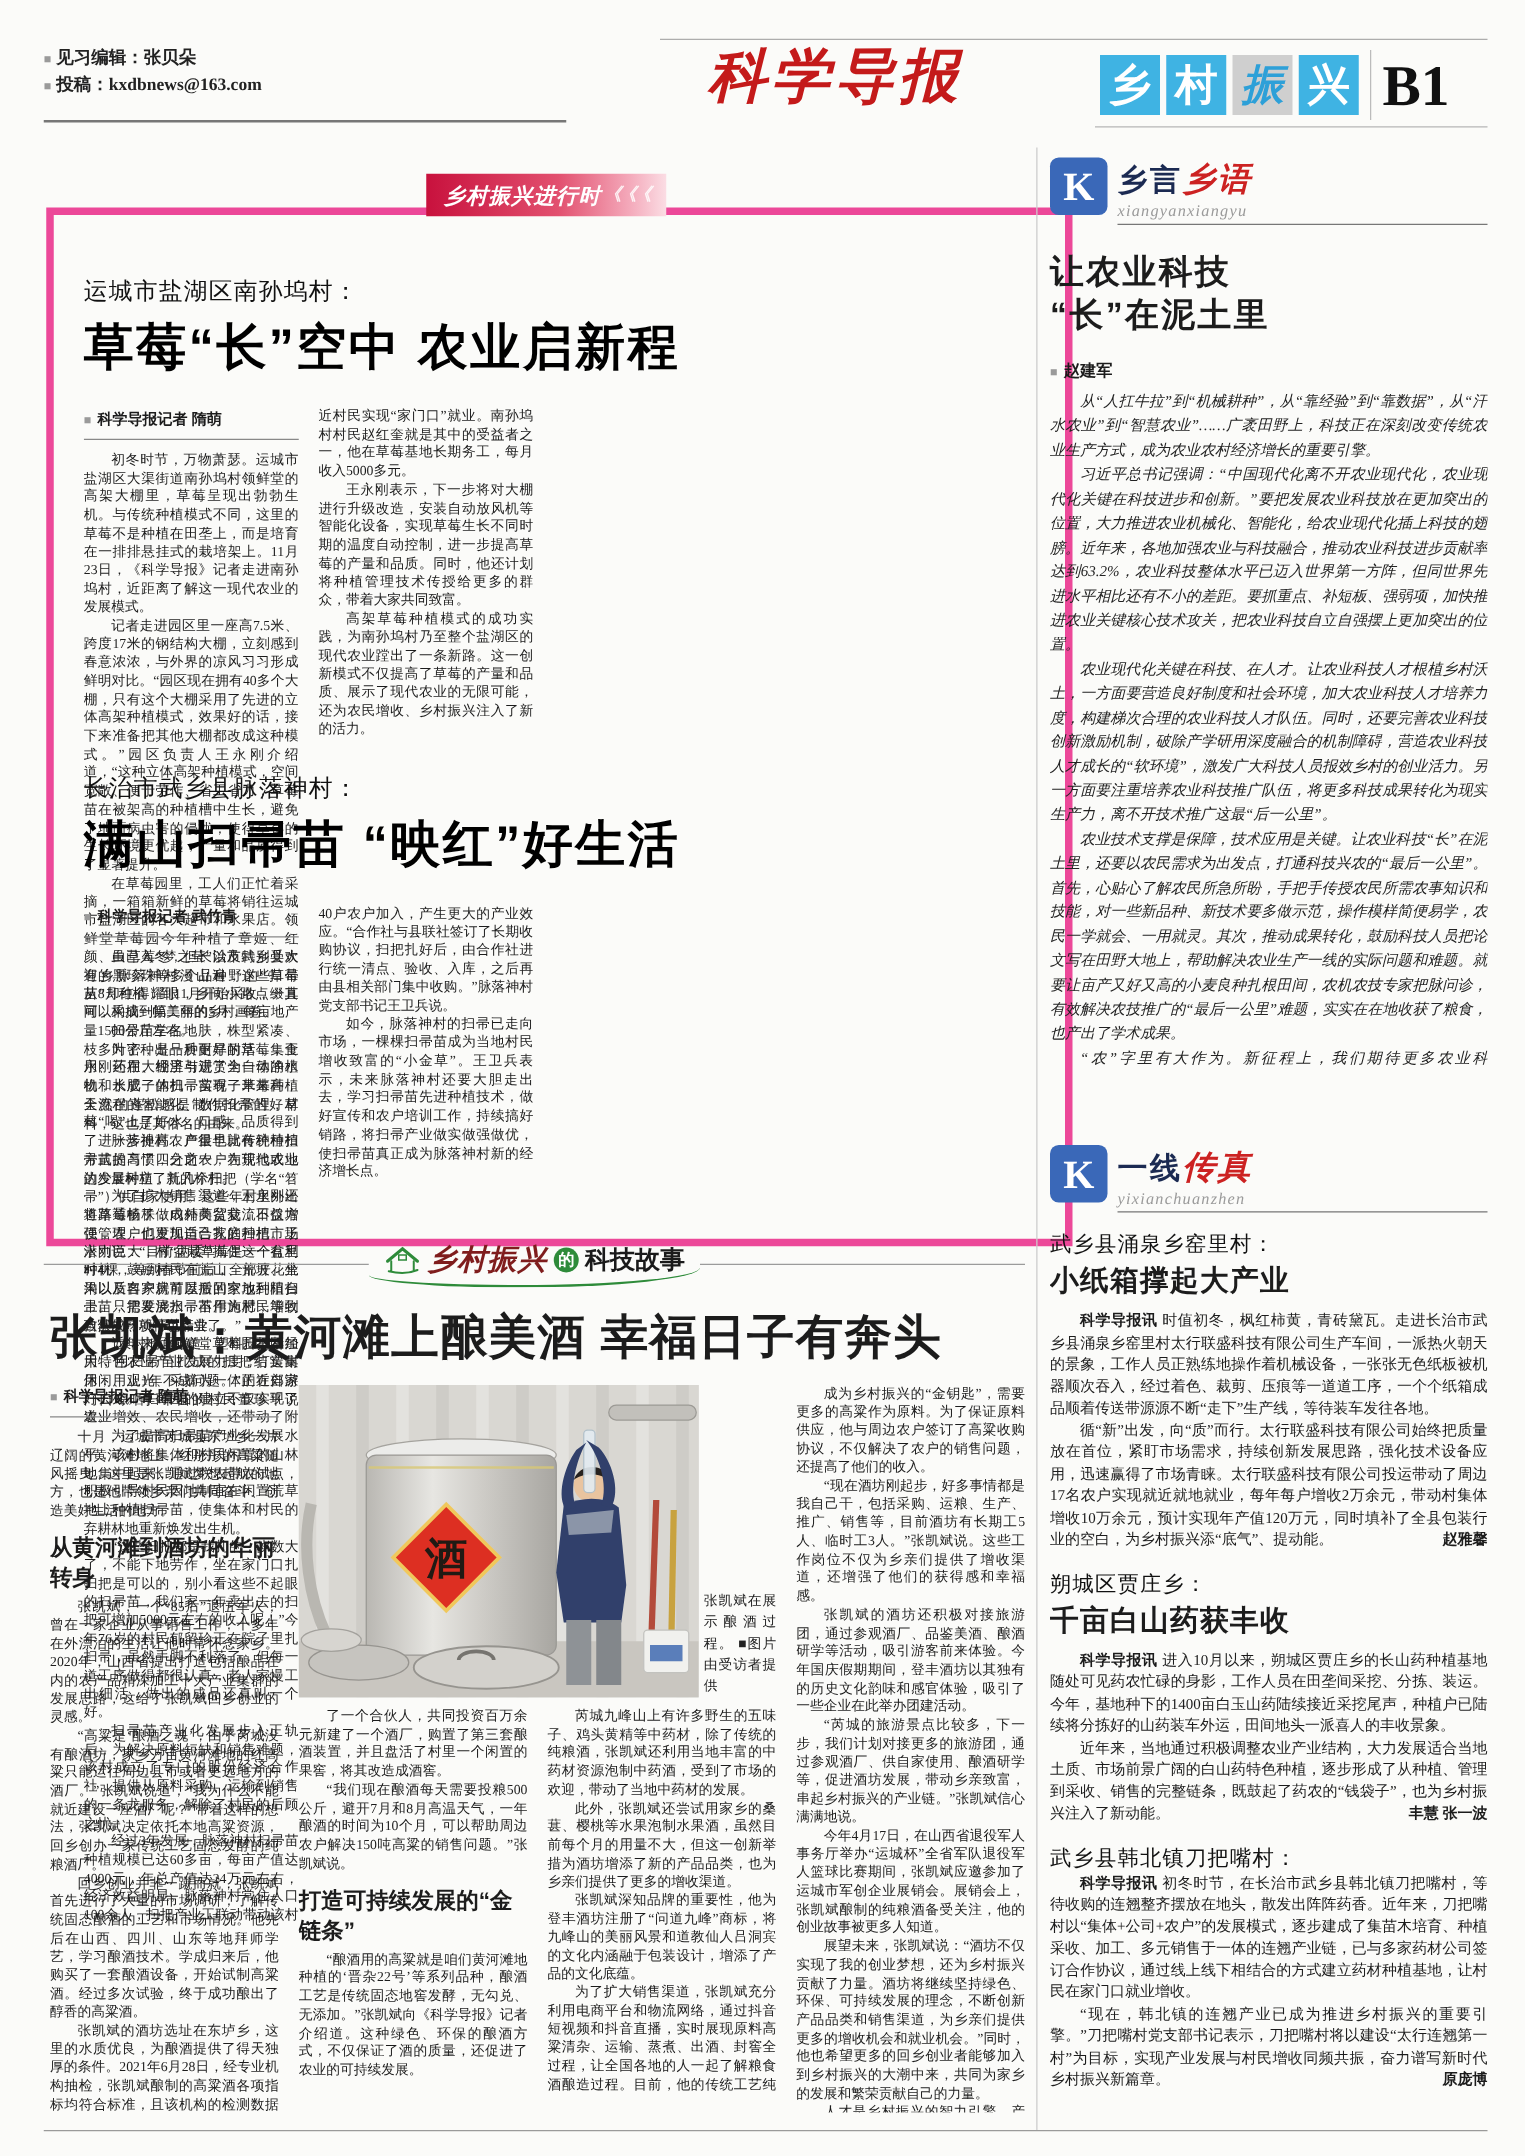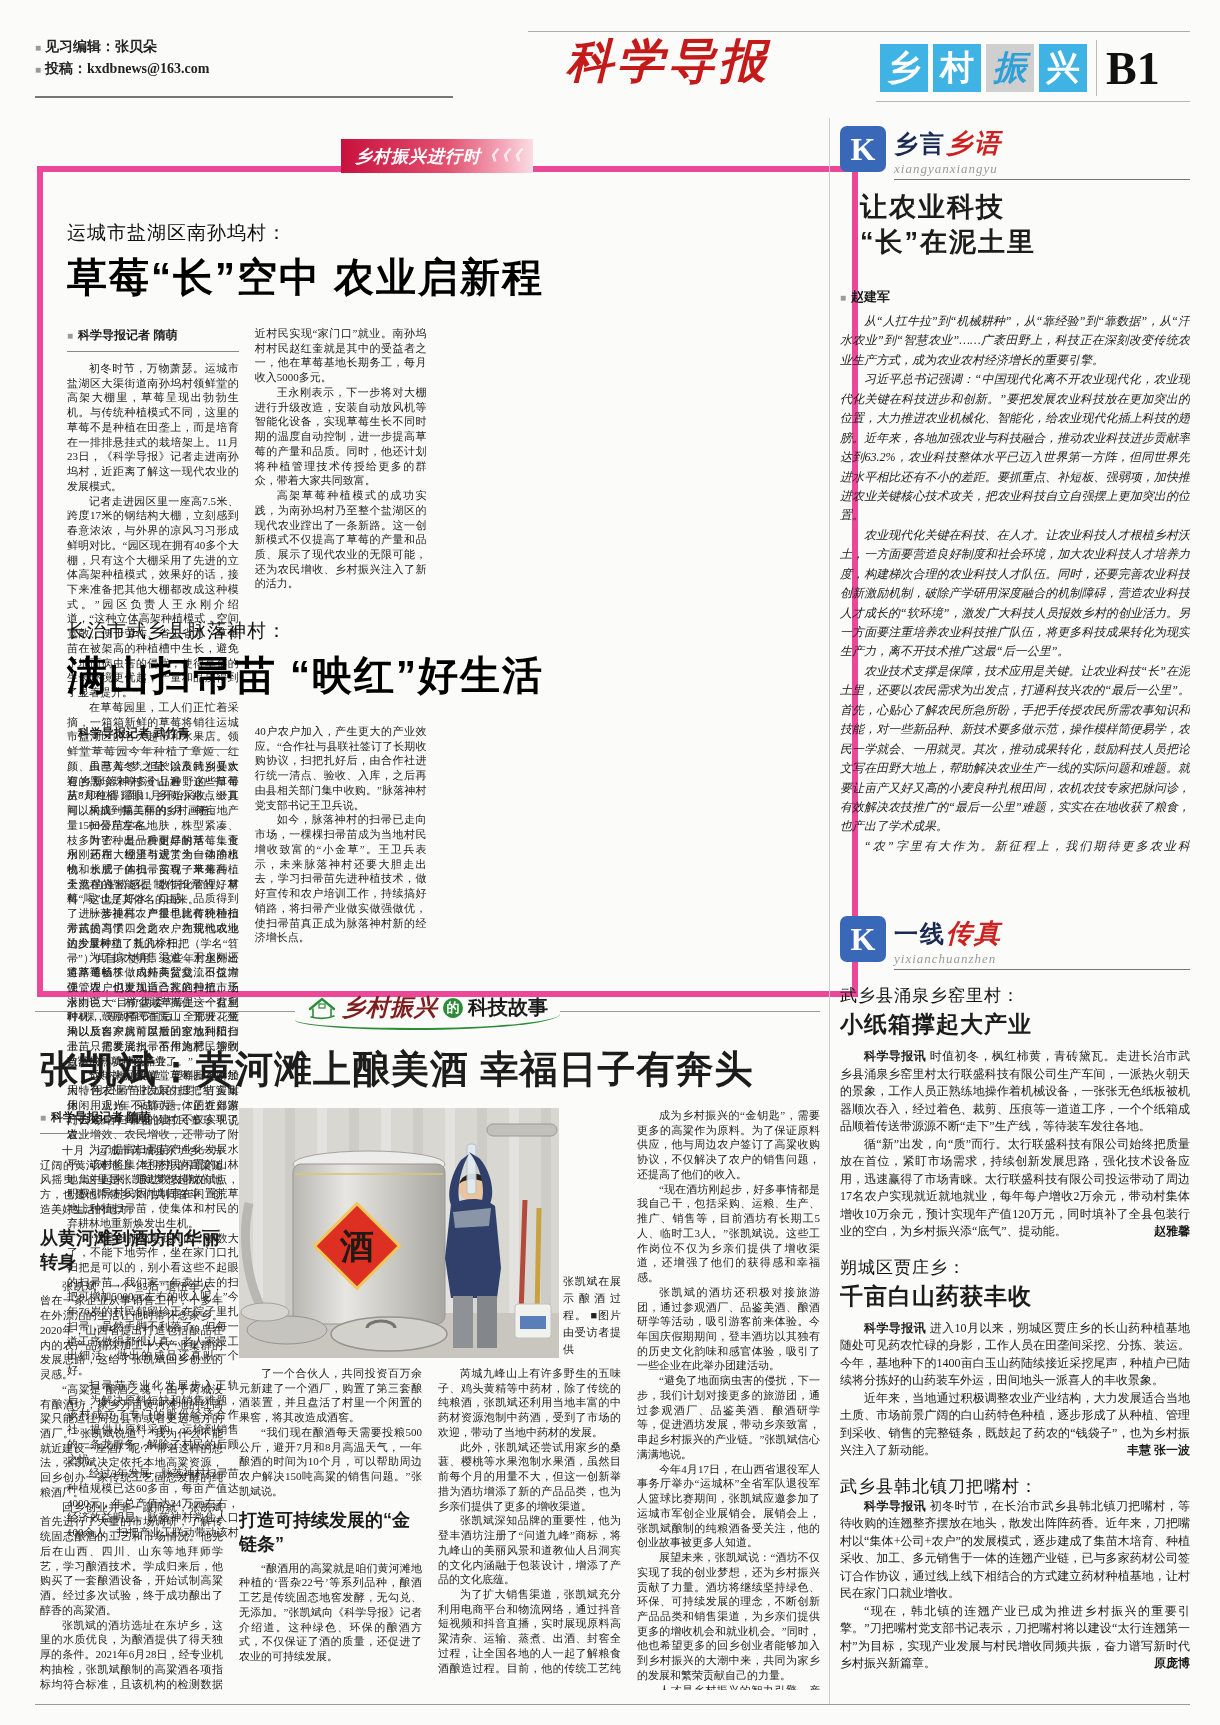--- a/index.html
+++ b/index.html
@@ -58,21 +58,21 @@
   
   .divider-v{left:829px;top:118px;width:1px;height:1586px;background:#cccccc;}
   .side-hdr{width:350px;display:flex;gap:8px;align-items:flex-start;}
   .k-badge{width:46px;height:46px;border-radius:7px;background:#3a68b8;color:#fff;display:flex;align-items:center;justify-content:center;
            font-size:32px;font-weight:bold;font-family:"Liberation Serif",serif;}
   .side-hdr .ttl{flex:1;border-bottom:1px solid #777;padding-bottom:2px;}
   .hdr-black{font-size:24px;font-weight:bold;color:#1b2a52;letter-spacing:2px;}
   .hdr-red{font-size:26px;font-weight:bold;font-style:italic;color:#cc2222;letter-spacing:2px;}
   .pinyin{font-size:13px;font-style:italic;color:#9a9a9a;letter-spacing:1px;}
   .xy-header{left:840px;top:126px;} .yx-header{left:840px;top:916px;}
-  .essay-title{left:840px;top:190px;width:350px;font-size:27px;font-weight:bold;line-height:1.3;letter-spacing:2px;margin-left:20px;}
+  .essay-title{left:840px;top:200px;width:350px;font-size:27px;font-weight:bold;line-height:1.3;letter-spacing:2px;}
   .essay-byline{left:840px;top:288px;font-size:13px;font-weight:bold;font-family:"Liberation Sans",sans-serif;}
   .essay-byline .bullet{color:#9a9a9a;font-size:10px;margin-right:5px;}
   .essay-body{left:840px;top:312px;width:350px;height:542px;overflow:hidden;}
   .essay-body p{margin:0;font-size:12px;line-height:1.62;font-style:italic;text-indent:2em;text-align:justify;color:#222;}
   .sidebar-arts{left:840px;top:984px;width:350px;height:718px;overflow:hidden;}
   .s-art{margin-bottom:15px;}
   .s-kicker{font-size:17px;letter-spacing:1px;color:#111;}
   .s-headline{font-size:23px;font-weight:bold;letter-spacing:1px;margin:2px 0 8px;}
   .s-art p{margin:0;font-size:12px;line-height:1.46;text-indent:2em;text-align:justify;}
   .lead{font-weight:bold;font-family:"Liberation Sans",sans-serif;}
@@ -235,21 +235,21 @@
           <p>张凯斌深知品牌的重要性，他为登丰酒坊注册了“问道九峰”商标，将九峰山的美丽风景和道教仙人吕洞宾的文化内涵融于包装设计，增添了产品的文化底蕴。</p>
           <p>为了扩大销售渠道，张凯斌充分利用电商平台和物流网络，通过抖音短视频和抖音直播，实时展现原料高粱清杂、运输、蒸煮、出酒、封窖全过程，让全国各地的人一起了解粮食酒酿造过程。目前，他的传统工艺纯粮酒除了满足运城本地市场需要，还通过互联网销售到了山西太原、山东青岛等地。</p>
         </div>
     </div>
   </div>
   <div class="fcol body-text">
     <div>
         <p>成为乡村振兴的“金钥匙”，需要更多的高粱作为原料。为了保证原料供应，他与周边农户签订了高粱收购协议，不仅解决了农户的销售问题，还提高了他们的收入。</p>
         <p>“现在酒坊刚起步，好多事情都是我自己干，包括采购、运粮、生产、推广、销售等，目前酒坊有长期工5人、临时工3人。”张凯斌说。这些工作岗位不仅为乡亲们提供了增收渠道，还增强了他们的获得感和幸福感。</p>
         <p>张凯斌的酒坊还积极对接旅游团，通过参观酒厂、品鉴美酒、酿酒研学等活动，吸引游客前来体验。今年国庆假期期间，登丰酒坊以其独有的历史文化韵味和感官体验，吸引了一些企业在此举办团建活动。</p>
-        <p>“避免了地面病虫害的侵扰，下一步，我们计划对接更多的旅游团，通过参观酒厂、品鉴美酒、酿酒研学等，促进酒坊发展，带动乡亲致富，串起乡村振兴的产业链。”张凯斌信心满满地说。</p>
+        <p>“芮城的旅游景点比较多，下一步，我们计划对接更多的旅游团，通过参观酒厂、供自家使用、酿酒研学等，促进酒坊发展，带动乡亲致富，串起乡村振兴的产业链。”张凯斌信心满满地说。</p>
         <p>今年4月17日，在山西省退役军人事务厅举办“运城杯”全省军队退役军人篮球比赛期间，张凯斌应邀参加了运城市军创企业展销会。展销会上，张凯斌酿制的纯粮酒备受关注，他的创业故事被更多人知道。</p>
         <p>展望未来，张凯斌说：“酒坊不仅实现了我的创业梦想，还为乡村振兴贡献了力量。酒坊将继续坚持绿色、环保、可持续发展的理念，不断创新产品品类和销售渠道，为乡亲们提供更多的增收机会和就业机会。”同时，他也希望更多的回乡创业者能够加入到乡村振兴的大潮中来，共同为家乡的发展和繁荣贡献自己的力量。</p>
         <p>人才是乡村振兴的智力引擎，产业的蓬勃发展则是乡村振兴的经济基础。张凯斌的酒坊不仅酿出了“致富酒”，更酿出了乡村振兴的新希望和新未来。在他的带领下，登丰酒坊正以其独特的魅力和优势，成为乡村振兴的一张亮丽名片，书写着张凯斌和乡亲们的乡村振兴新篇章。</p>
       </div>
   </div>
 </div>
 
 <div class="abs divider-v"></div>
 
 <div class="abs xy-header side-hdr">

